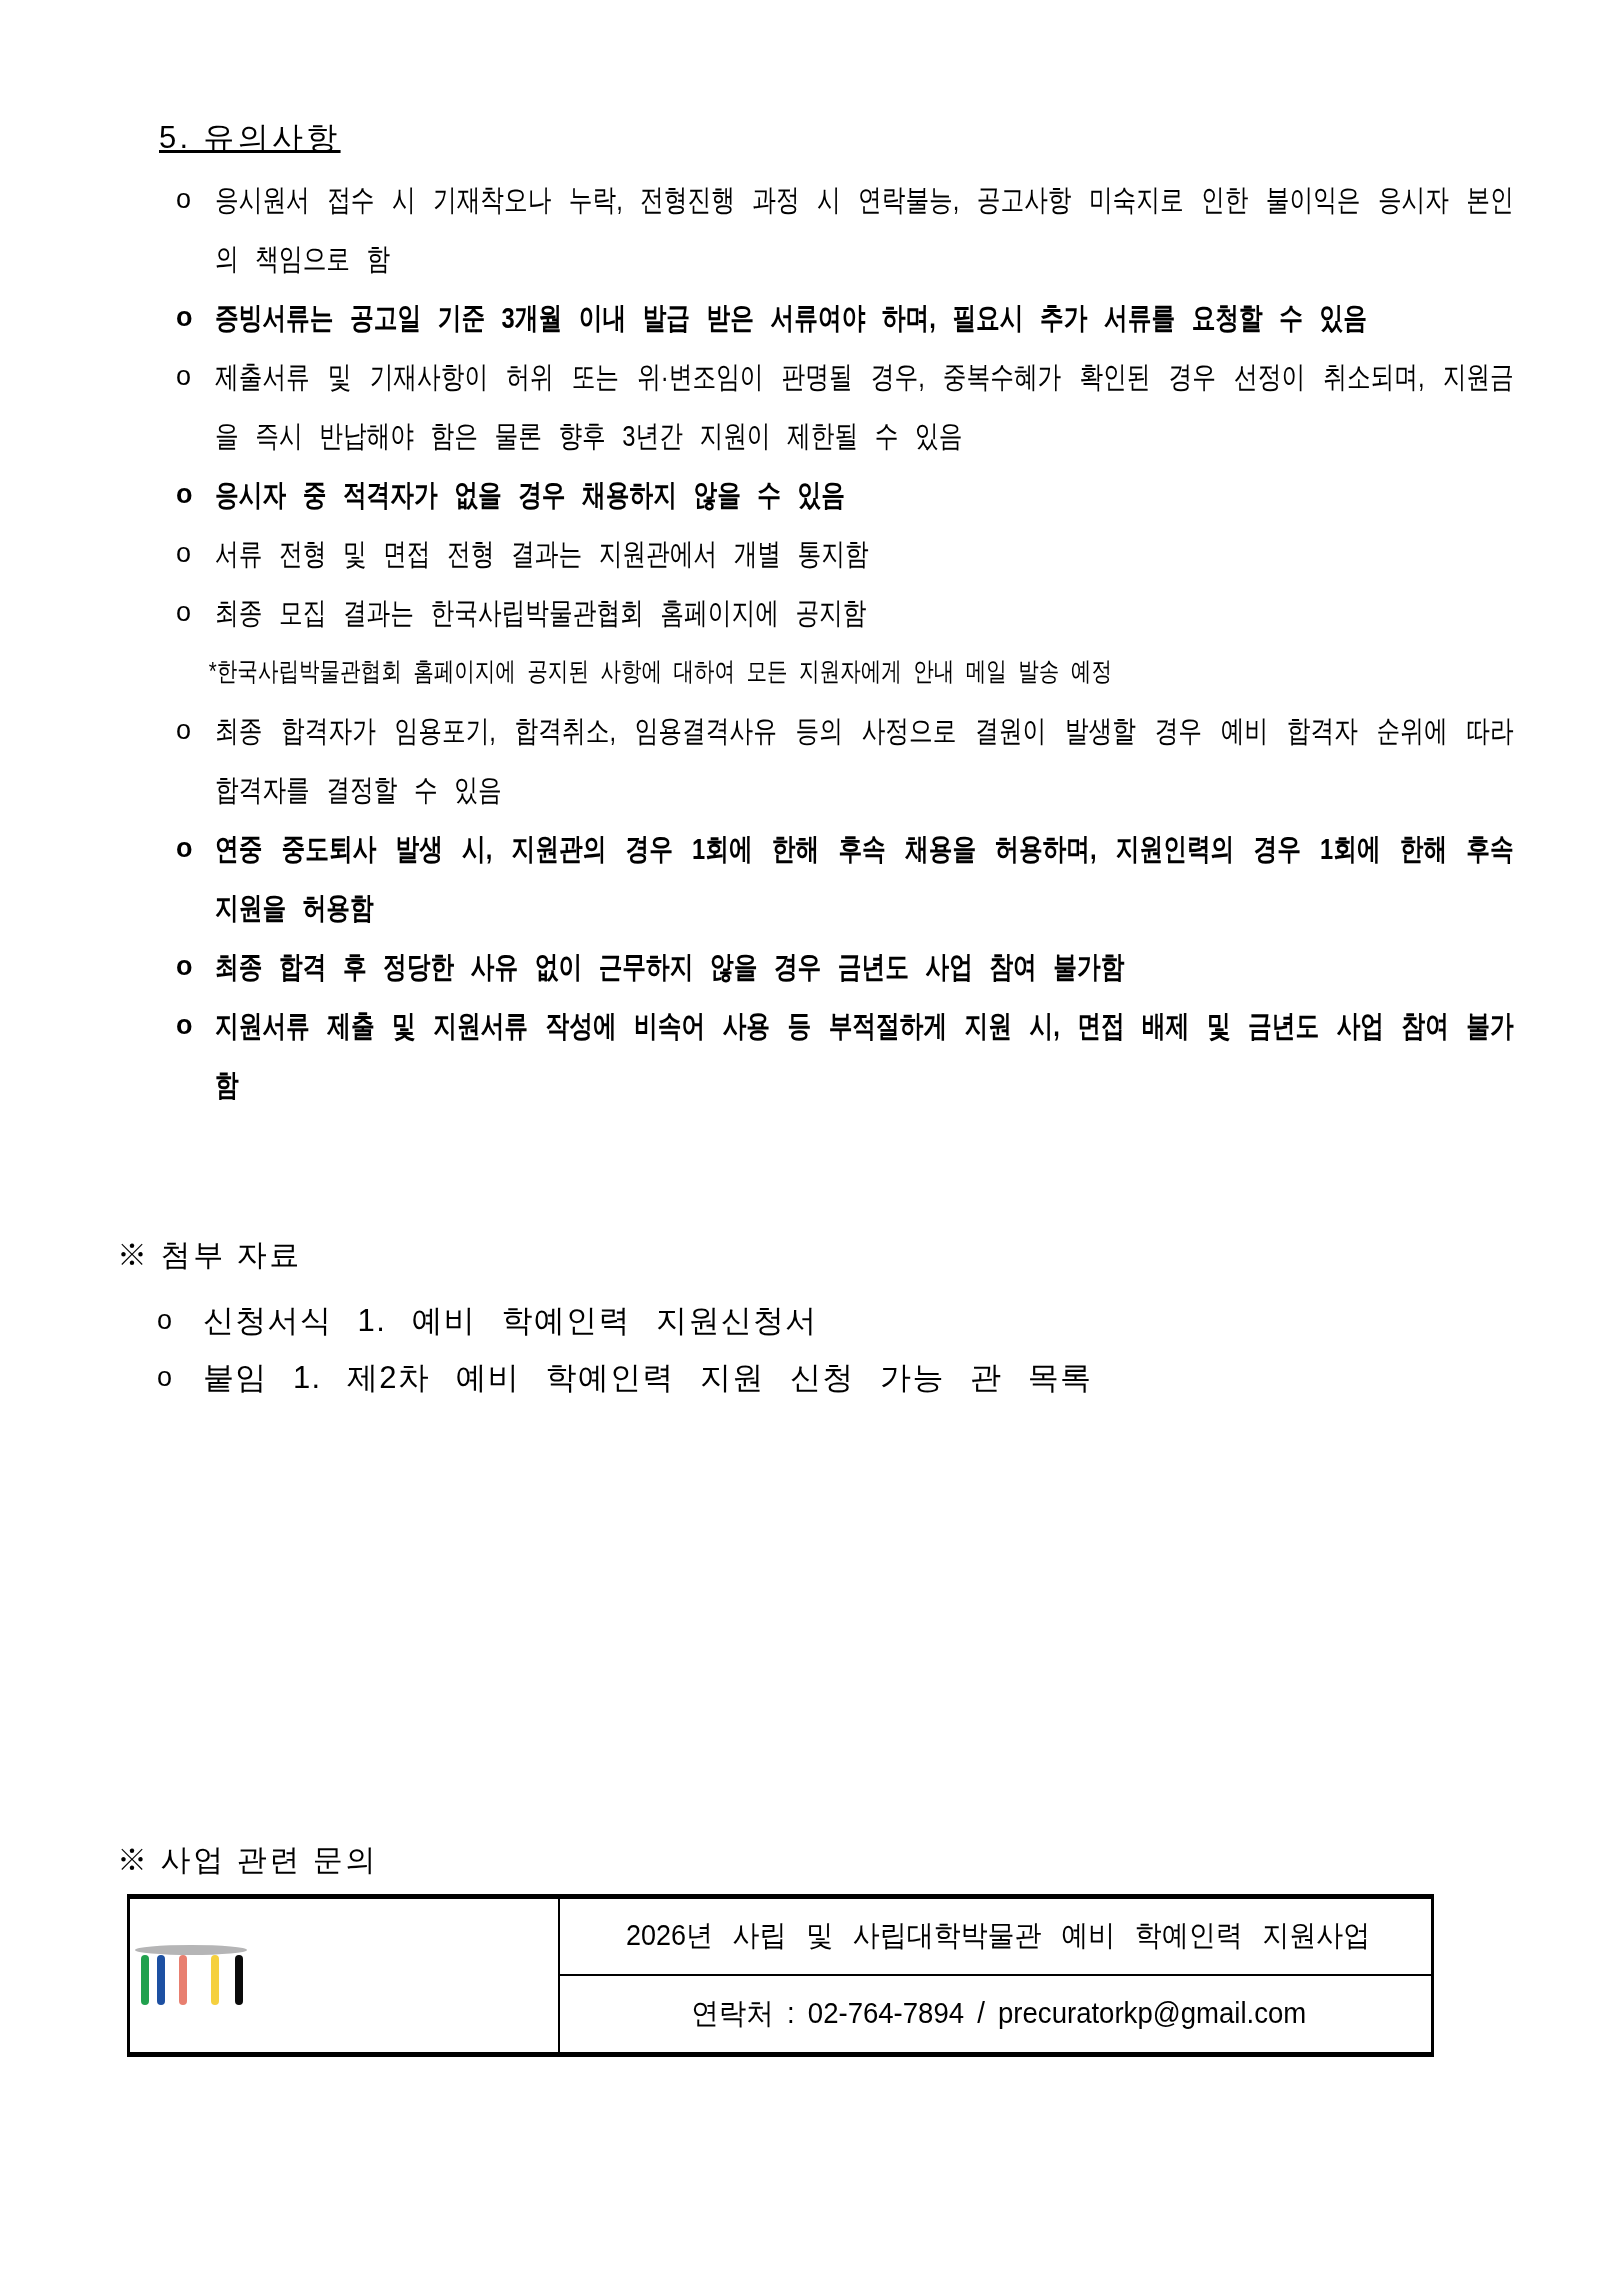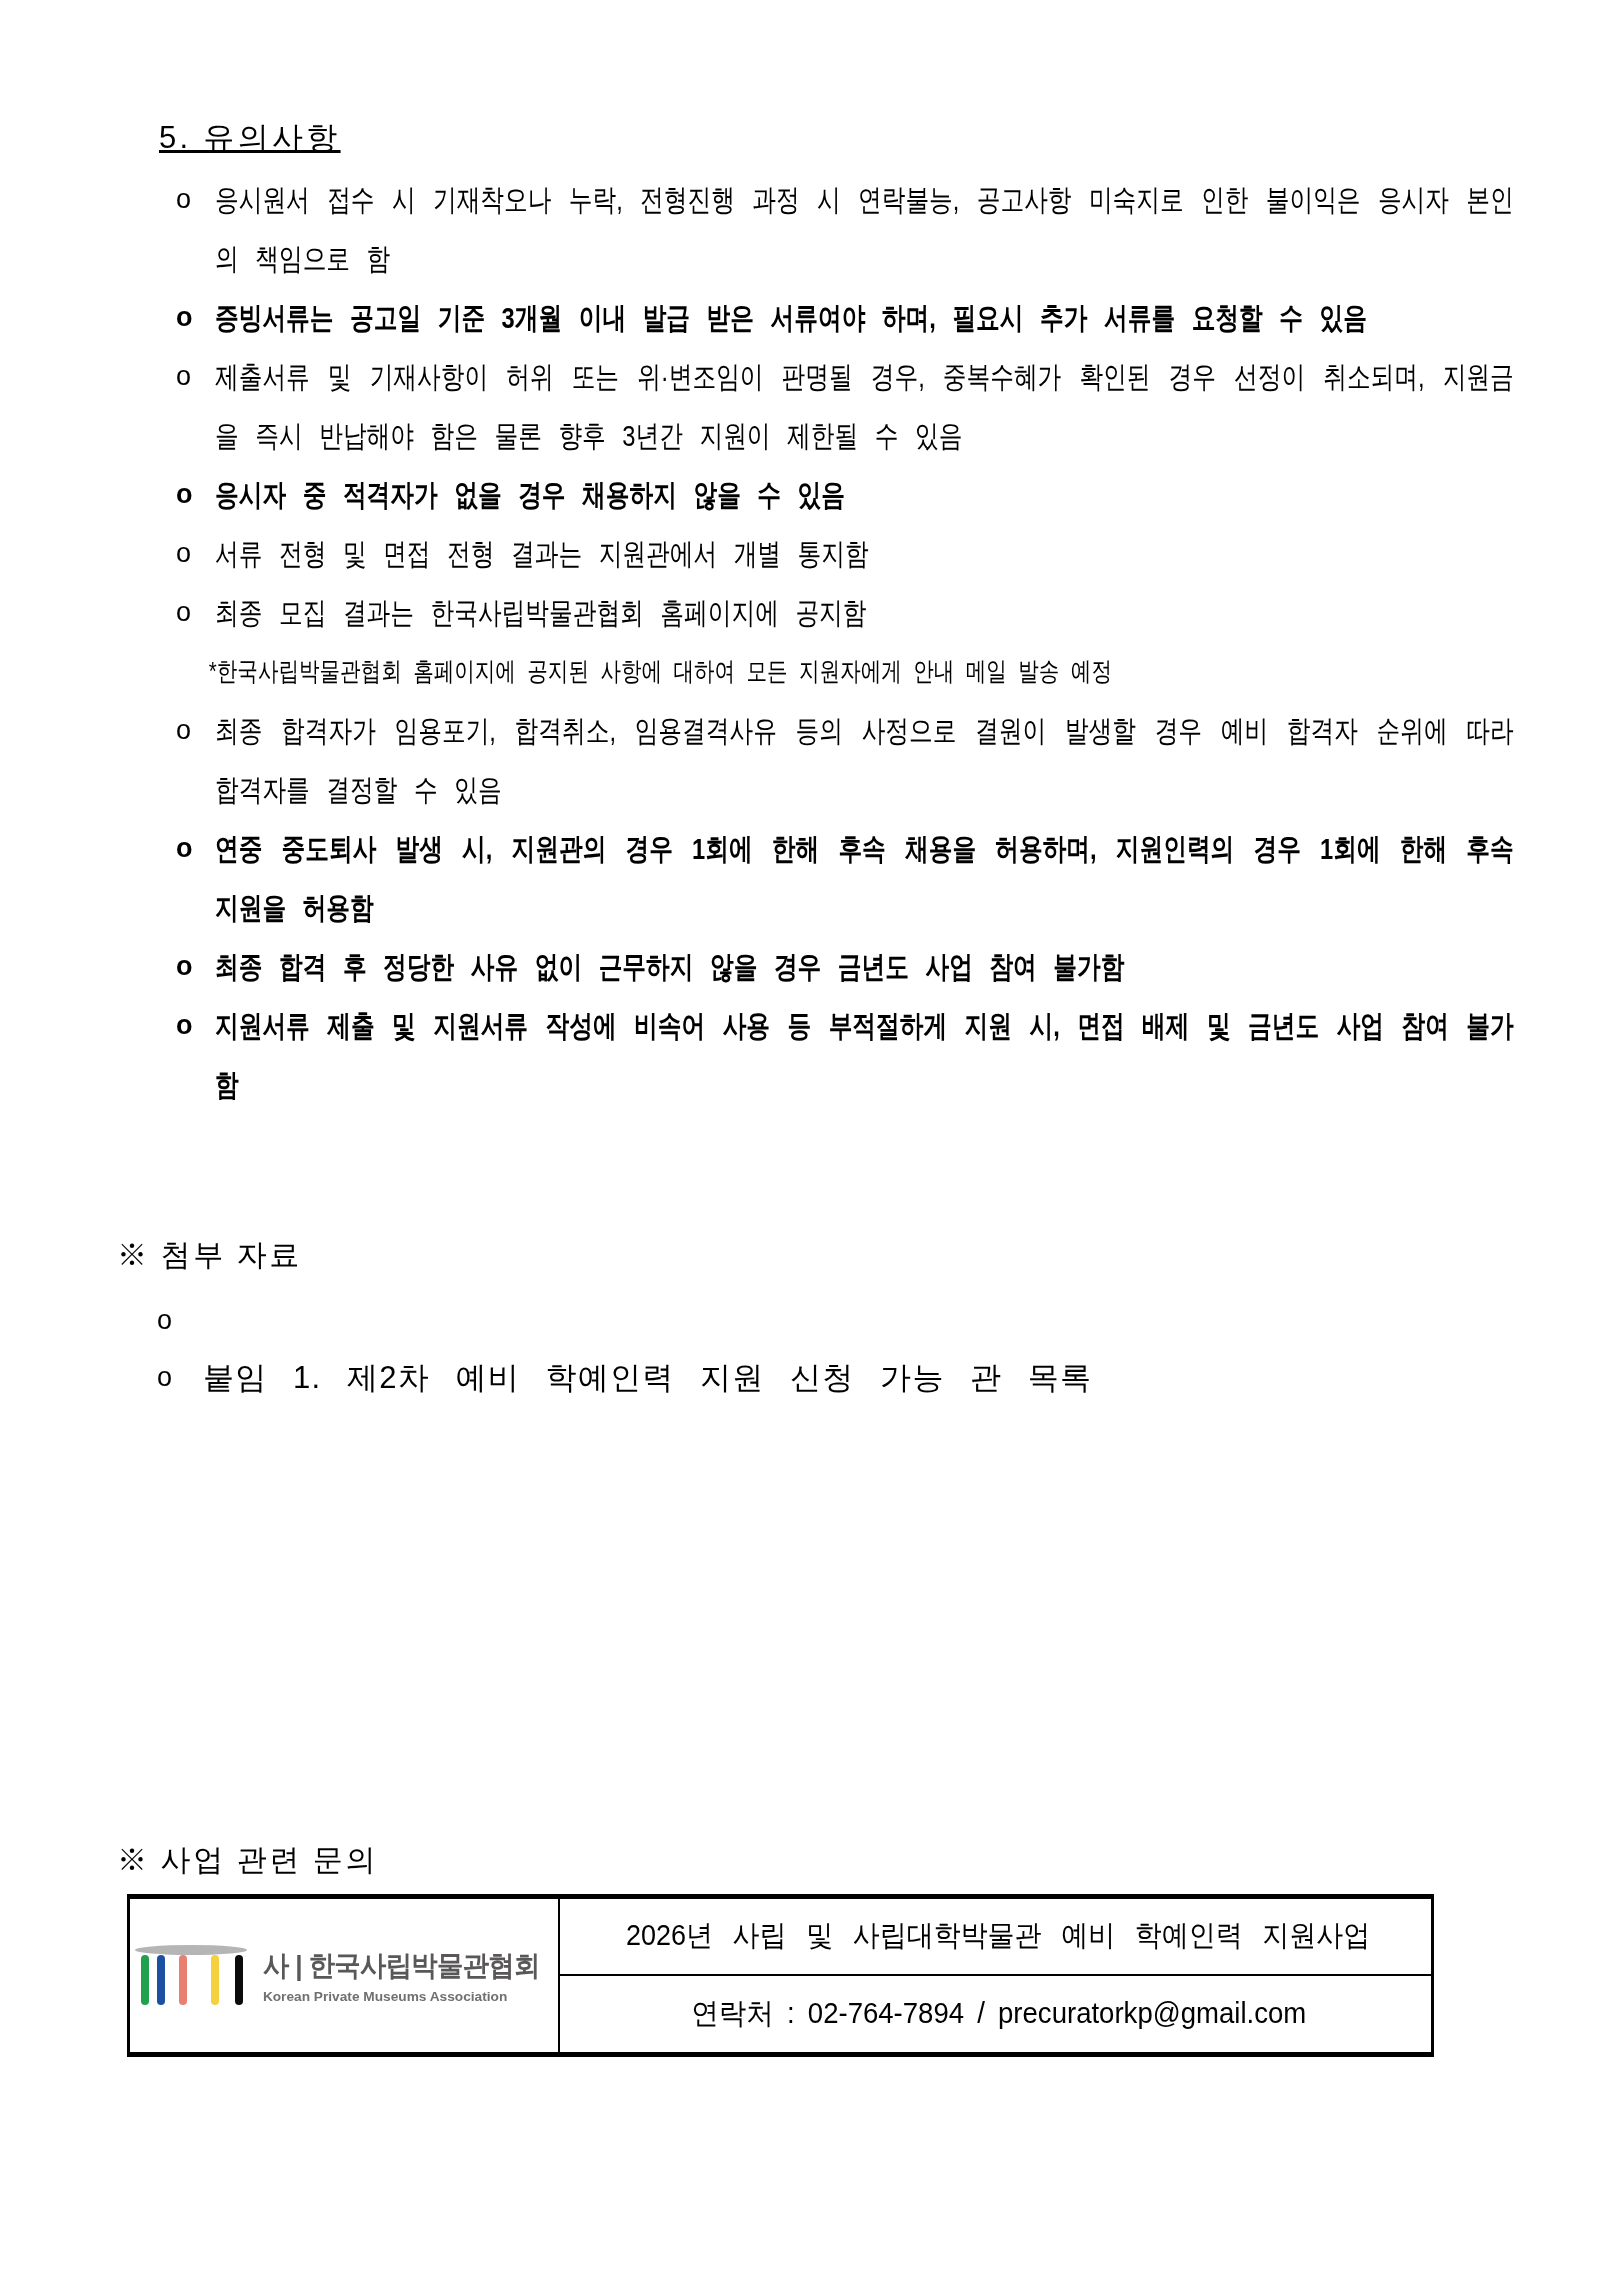--- a/index.html
+++ b/index.html
@@ -128,44 +128,41 @@
     <div class="note bold">
       <span class="marker">o</span>
       <div class="ntext">지원서류 제출 및 지원서류 작성에 비속어 사용 등 부적절하게 지원 시, 면접 배제 및 금년도 사업 참여 불가함</div>
     </div>
   </div>
 
   <div class="attach-title">※ 첨부 자료</div>
   <div class="attach">
     <div class="item">
       <span class="marker">o</span>
+      <div class="itext">신청서식 1. 예비 학예인력 지원신청서</div>
     </div>
     <div class="item">
       <span class="marker">o</span>
       <div class="itext">붙임 1. 제2차 예비 학예인력 지원 신청 가능 관 목록</div>
     </div>
   </div>
 
   <div class="inquiry-title">※ 사업 관련 문의</div>
 
   <div class="ftable">
     <div class="cell-logo">
       <div class="logo">
         <div class="licon">
           <div class="roof"></div>
           <i class="lbar b1"></i>
           <i class="lbar b2"></i>
           <i class="lbar b3"></i>
           <i class="lbar b4"></i>
           <i class="lbar b5"></i>
         </div>
-        <div class="ltext">
-          <div class="lkr">사 | 한국사립박물관협회</div>
-          <div class="len">Korean Private Museums Association</div>
-        </div>
       </div>
     </div>
     <div class="rcol">
       <div class="rrow rrow-title">
         <span class="cell-program">2026년 사립 및 사립대학박물관 예비 학예인력 지원사업</span>
       </div>
       <div class="rrow">
         <span class="cell-contact">연락처 : 02-764-7894 / precuratorkp@gmail.com</span>
       </div>
     </div>

